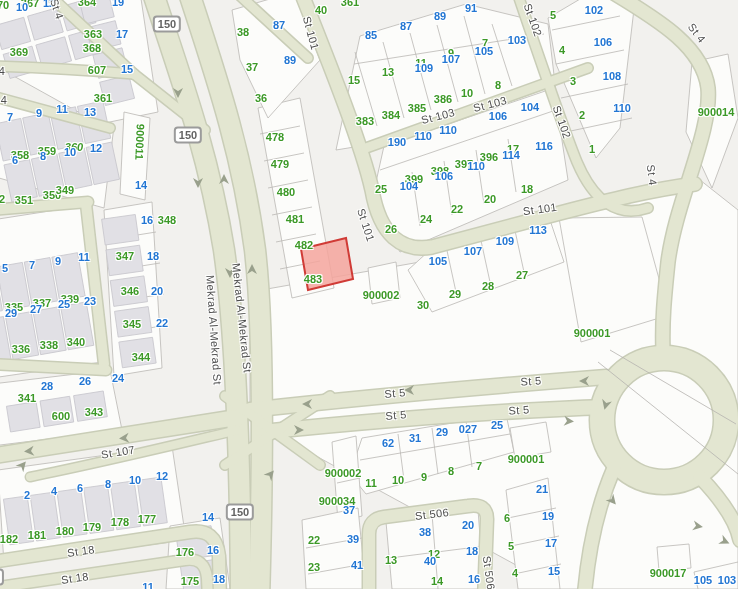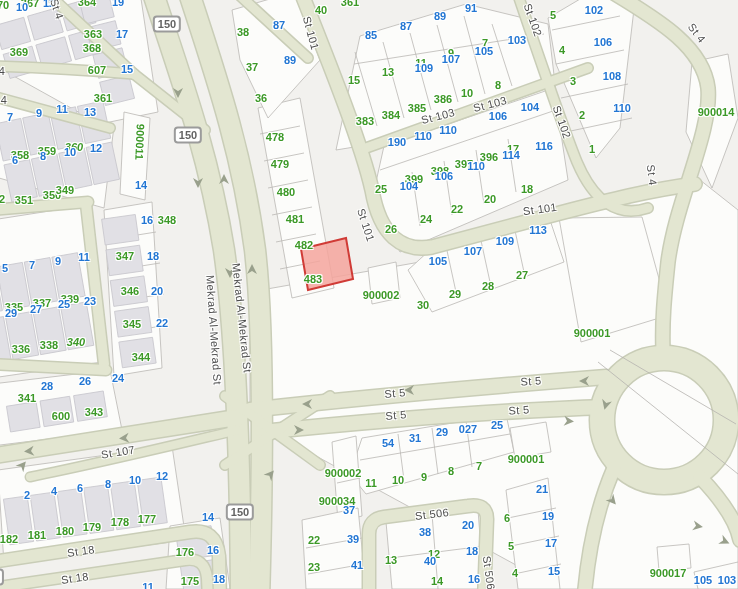--- a/index.html
+++ b/index.html
@@ -237,21 +237,21 @@
       <div class="num" style="color: rgb(60, 153, 39); left: 119px; top: 220px; transform: translate(-50%, -50%) rotate(0deg); margin-left: 48px;">348</div>
       <div class="num" style="color: rgb(60, 153, 39); left: 125px; top: 256px; transform: translate(-50%, -50%) rotate(0deg);">347</div>
       <div class="num" style="color: rgb(60, 153, 39); left: 130px; top: 291px; transform: translate(-50%, -50%) rotate(0deg);">346</div>
       <div class="num" style="color: rgb(60, 153, 39); left: 132px; top: 324px; transform: translate(-50%, -50%) rotate(0deg);">345</div>
       <div class="num" style="color: rgb(60, 153, 39); left: 141px; top: 357px; transform: translate(-50%, -50%) rotate(0deg);">344</div>
       <div class="num" style="color: rgb(60, 153, 39); left: 14px; top: 307px; transform: translate(-50%, -50%) rotate(0deg);">335</div>
       <div class="num" style="color: rgb(60, 153, 39); left: 42px; top: 303px; transform: translate(-50%, -50%) rotate(0deg);">337</div>
       <div class="num" style="color: rgb(60, 153, 39); left: 70px; top: 299px; transform: translate(-50%, -50%) rotate(0deg);">339</div>
       <div class="num" style="color: rgb(60, 153, 39); left: 21px; top: 349px; transform: translate(-50%, -50%) rotate(0deg);">336</div>
       <div class="num" style="color: rgb(60, 153, 39); left: 49px; top: 345px; transform: translate(-50%, -50%) rotate(0deg);">338</div>
-      <div class="num" style="color: rgb(60, 153, 39); left: 76px; top: 342px; transform: translate(-50%, -50%) rotate(0deg); font-style: italic;">340</div>
+      <div class="num" style="color: rgb(60, 153, 39); left: 76px; top: 342px; transform: translate(-50%, -50%) rotate(0deg);">340</div>
       <div class="num" style="color: rgb(60, 153, 39); left: 27px; top: 398px; transform: translate(-50%, -50%) rotate(0deg);">341</div>
       <div class="num" style="color: rgb(60, 153, 39); left: 61px; top: 416px; transform: translate(-50%, -50%) rotate(0deg);">600</div>
       <div class="num" style="color: rgb(60, 153, 39); left: 94px; top: 412px; transform: translate(-50%, -50%) rotate(0deg);">343</div>
       <div class="num" style="color: rgb(60, 153, 39); left: 9px; top: 539px; transform: translate(-50%, -50%) rotate(0deg);">182</div>
       <div class="num" style="color: rgb(60, 153, 39); left: 37px; top: 535px; transform: translate(-50%, -50%) rotate(0deg);">181</div>
       <div class="num" style="color: rgb(60, 153, 39); left: 65px; top: 531px; transform: translate(-50%, -50%) rotate(0deg);">180</div>
       <div class="num" style="color: rgb(60, 153, 39); left: 92px; top: 527px; transform: translate(-50%, -50%) rotate(0deg);">179</div>
       <div class="num" style="color: rgb(60, 153, 39); left: 120px; top: 522px; transform: translate(-50%, -50%) rotate(0deg);">178</div>
       <div class="num" style="color: rgb(60, 153, 39); left: 147px; top: 519px; transform: translate(-50%, -50%) rotate(0deg);">177</div>
       <div class="num" style="color: rgb(60, 153, 39); left: 185px; top: 552px; transform: translate(-50%, -50%) rotate(0deg);">176</div>
@@ -374,21 +374,21 @@
       <div class="num" style="color: rgb(34, 118, 211); left: 498px; top: 116px; transform: translate(-50%, -50%) rotate(0deg);">106</div>
       <div class="num" style="color: rgb(34, 118, 211); left: 530px; top: 107px; transform: translate(-50%, -50%) rotate(0deg);">104</div>
       <div class="num" style="color: rgb(34, 118, 211); left: 594px; top: 10px; transform: translate(-50%, -50%) rotate(0deg);">102</div>
       <div class="num" style="color: rgb(34, 118, 211); left: 603px; top: 42px; transform: translate(-50%, -50%) rotate(0deg);">106</div>
       <div class="num" style="color: rgb(34, 118, 211); left: 612px; top: 76px; transform: translate(-50%, -50%) rotate(0deg);">108</div>
       <div class="num" style="color: rgb(34, 118, 211); left: 622px; top: 108px; transform: translate(-50%, -50%) rotate(0deg);">110</div>
       <div class="num" style="color: rgb(34, 118, 211); left: 438px; top: 261px; transform: translate(-50%, -50%) rotate(0deg);">105</div>
       <div class="num" style="color: rgb(34, 118, 211); left: 473px; top: 251px; transform: translate(-50%, -50%) rotate(0deg);">107</div>
       <div class="num" style="color: rgb(34, 118, 211); left: 505px; top: 241px; transform: translate(-50%, -50%) rotate(0deg);">109</div>
       <div class="num" style="color: rgb(34, 118, 211); left: 538px; top: 230px; transform: translate(-50%, -50%) rotate(0deg);">113</div>
-      <div class="num" style="color: rgb(34, 118, 211); left: 388px; top: 443px; transform: translate(-50%, -50%) rotate(0deg);">54</div>
+      <div class="num" style="color: rgb(34, 118, 211); left: 388px; top: 443px; transform: translate(-50%, -50%) rotate(0deg);">62</div>
       <div class="num" style="color: rgb(34, 118, 211); left: 415px; top: 438px; transform: translate(-50%, -50%) rotate(0deg);">31</div>
       <div class="num" style="color: rgb(34, 118, 211); left: 442px; top: 432px; transform: translate(-50%, -50%) rotate(0deg);">29</div>
       <div class="num" style="color: rgb(34, 118, 211); left: 468px; top: 429px; transform: translate(-50%, -50%) rotate(0deg);">027</div>
       <div class="num" style="color: rgb(34, 118, 211); left: 497px; top: 425px; transform: translate(-50%, -50%) rotate(0deg);">25</div>
       <div class="num" style="color: rgb(34, 118, 211); left: 349px; top: 510px; transform: translate(-50%, -50%) rotate(0deg);">37</div>
       <div class="num" style="color: rgb(34, 118, 211); left: 353px; top: 539px; transform: translate(-50%, -50%) rotate(0deg);">39</div>
       <div class="num" style="color: rgb(34, 118, 211); left: 357px; top: 565px; transform: translate(-50%, -50%) rotate(0deg);">41</div>
       <div class="num" style="color: rgb(34, 118, 211); left: 425px; top: 532px; transform: translate(-50%, -50%) rotate(0deg);">38</div>
       <div class="num" style="color: rgb(34, 118, 211); left: 468px; top: 525px; transform: translate(-50%, -50%) rotate(0deg);">20</div>
       <div class="num" style="color: rgb(34, 118, 211); left: 430px; top: 561px; transform: translate(-50%, -50%) rotate(0deg);">40</div>

